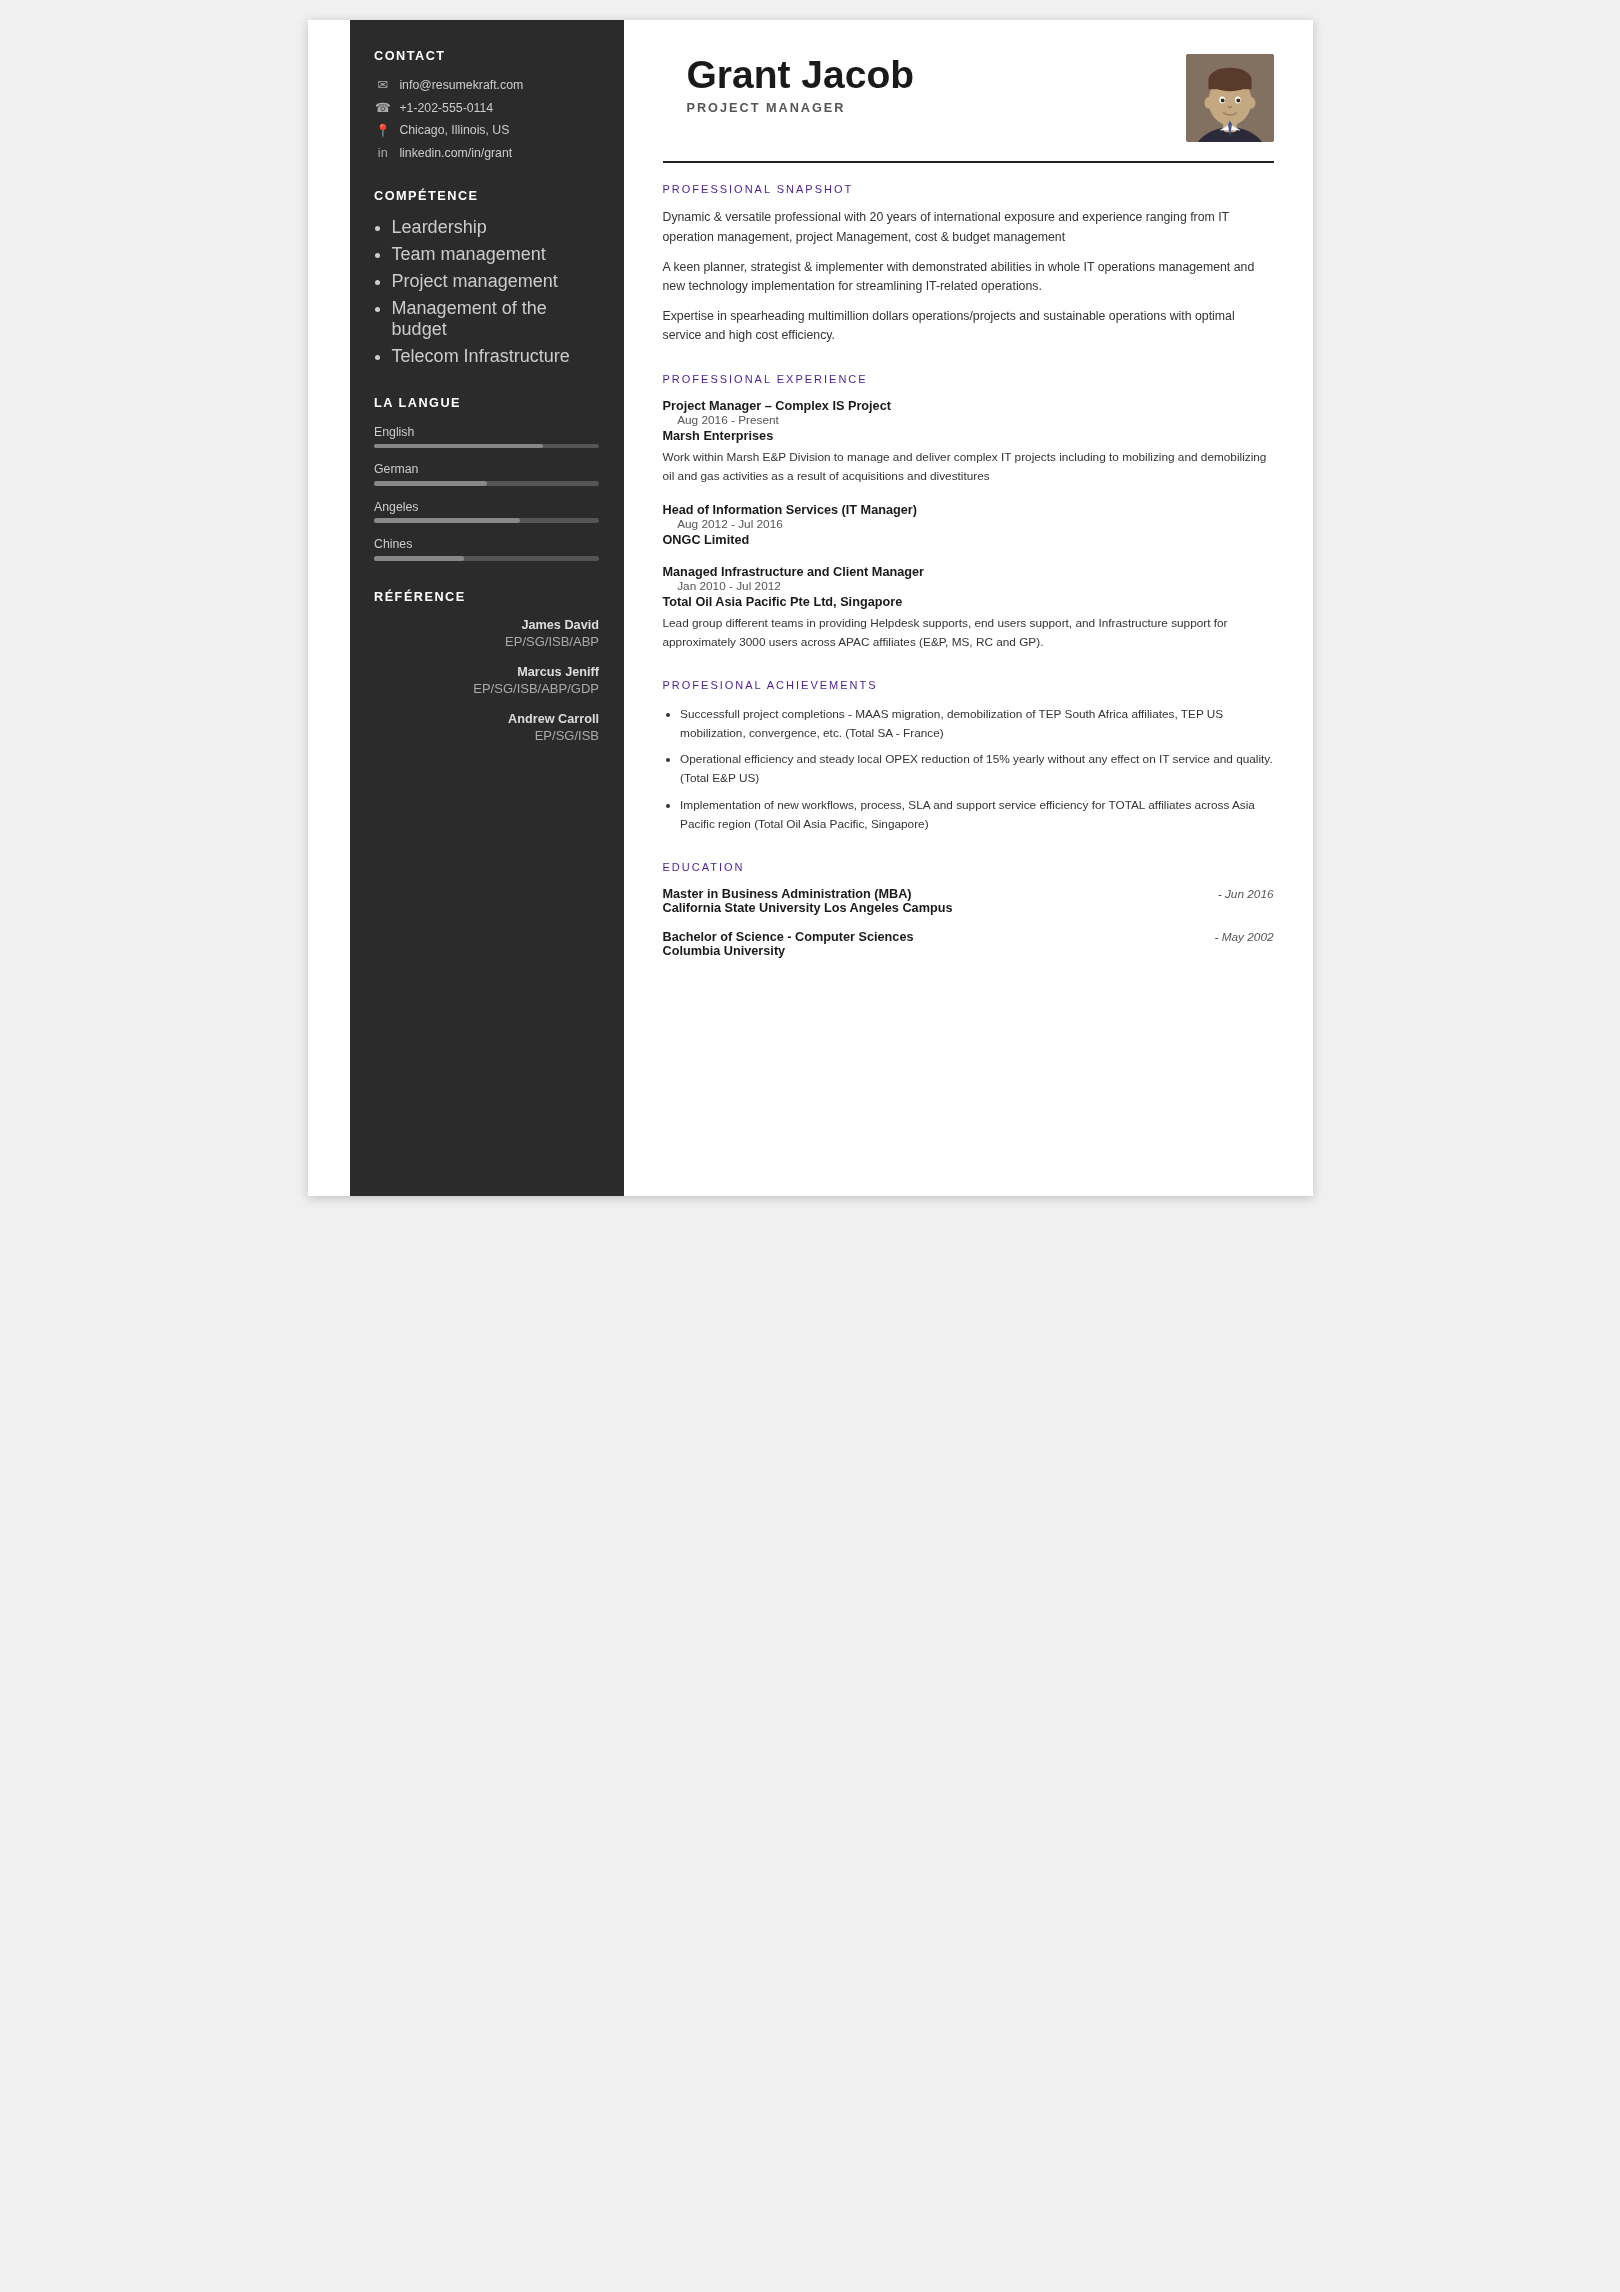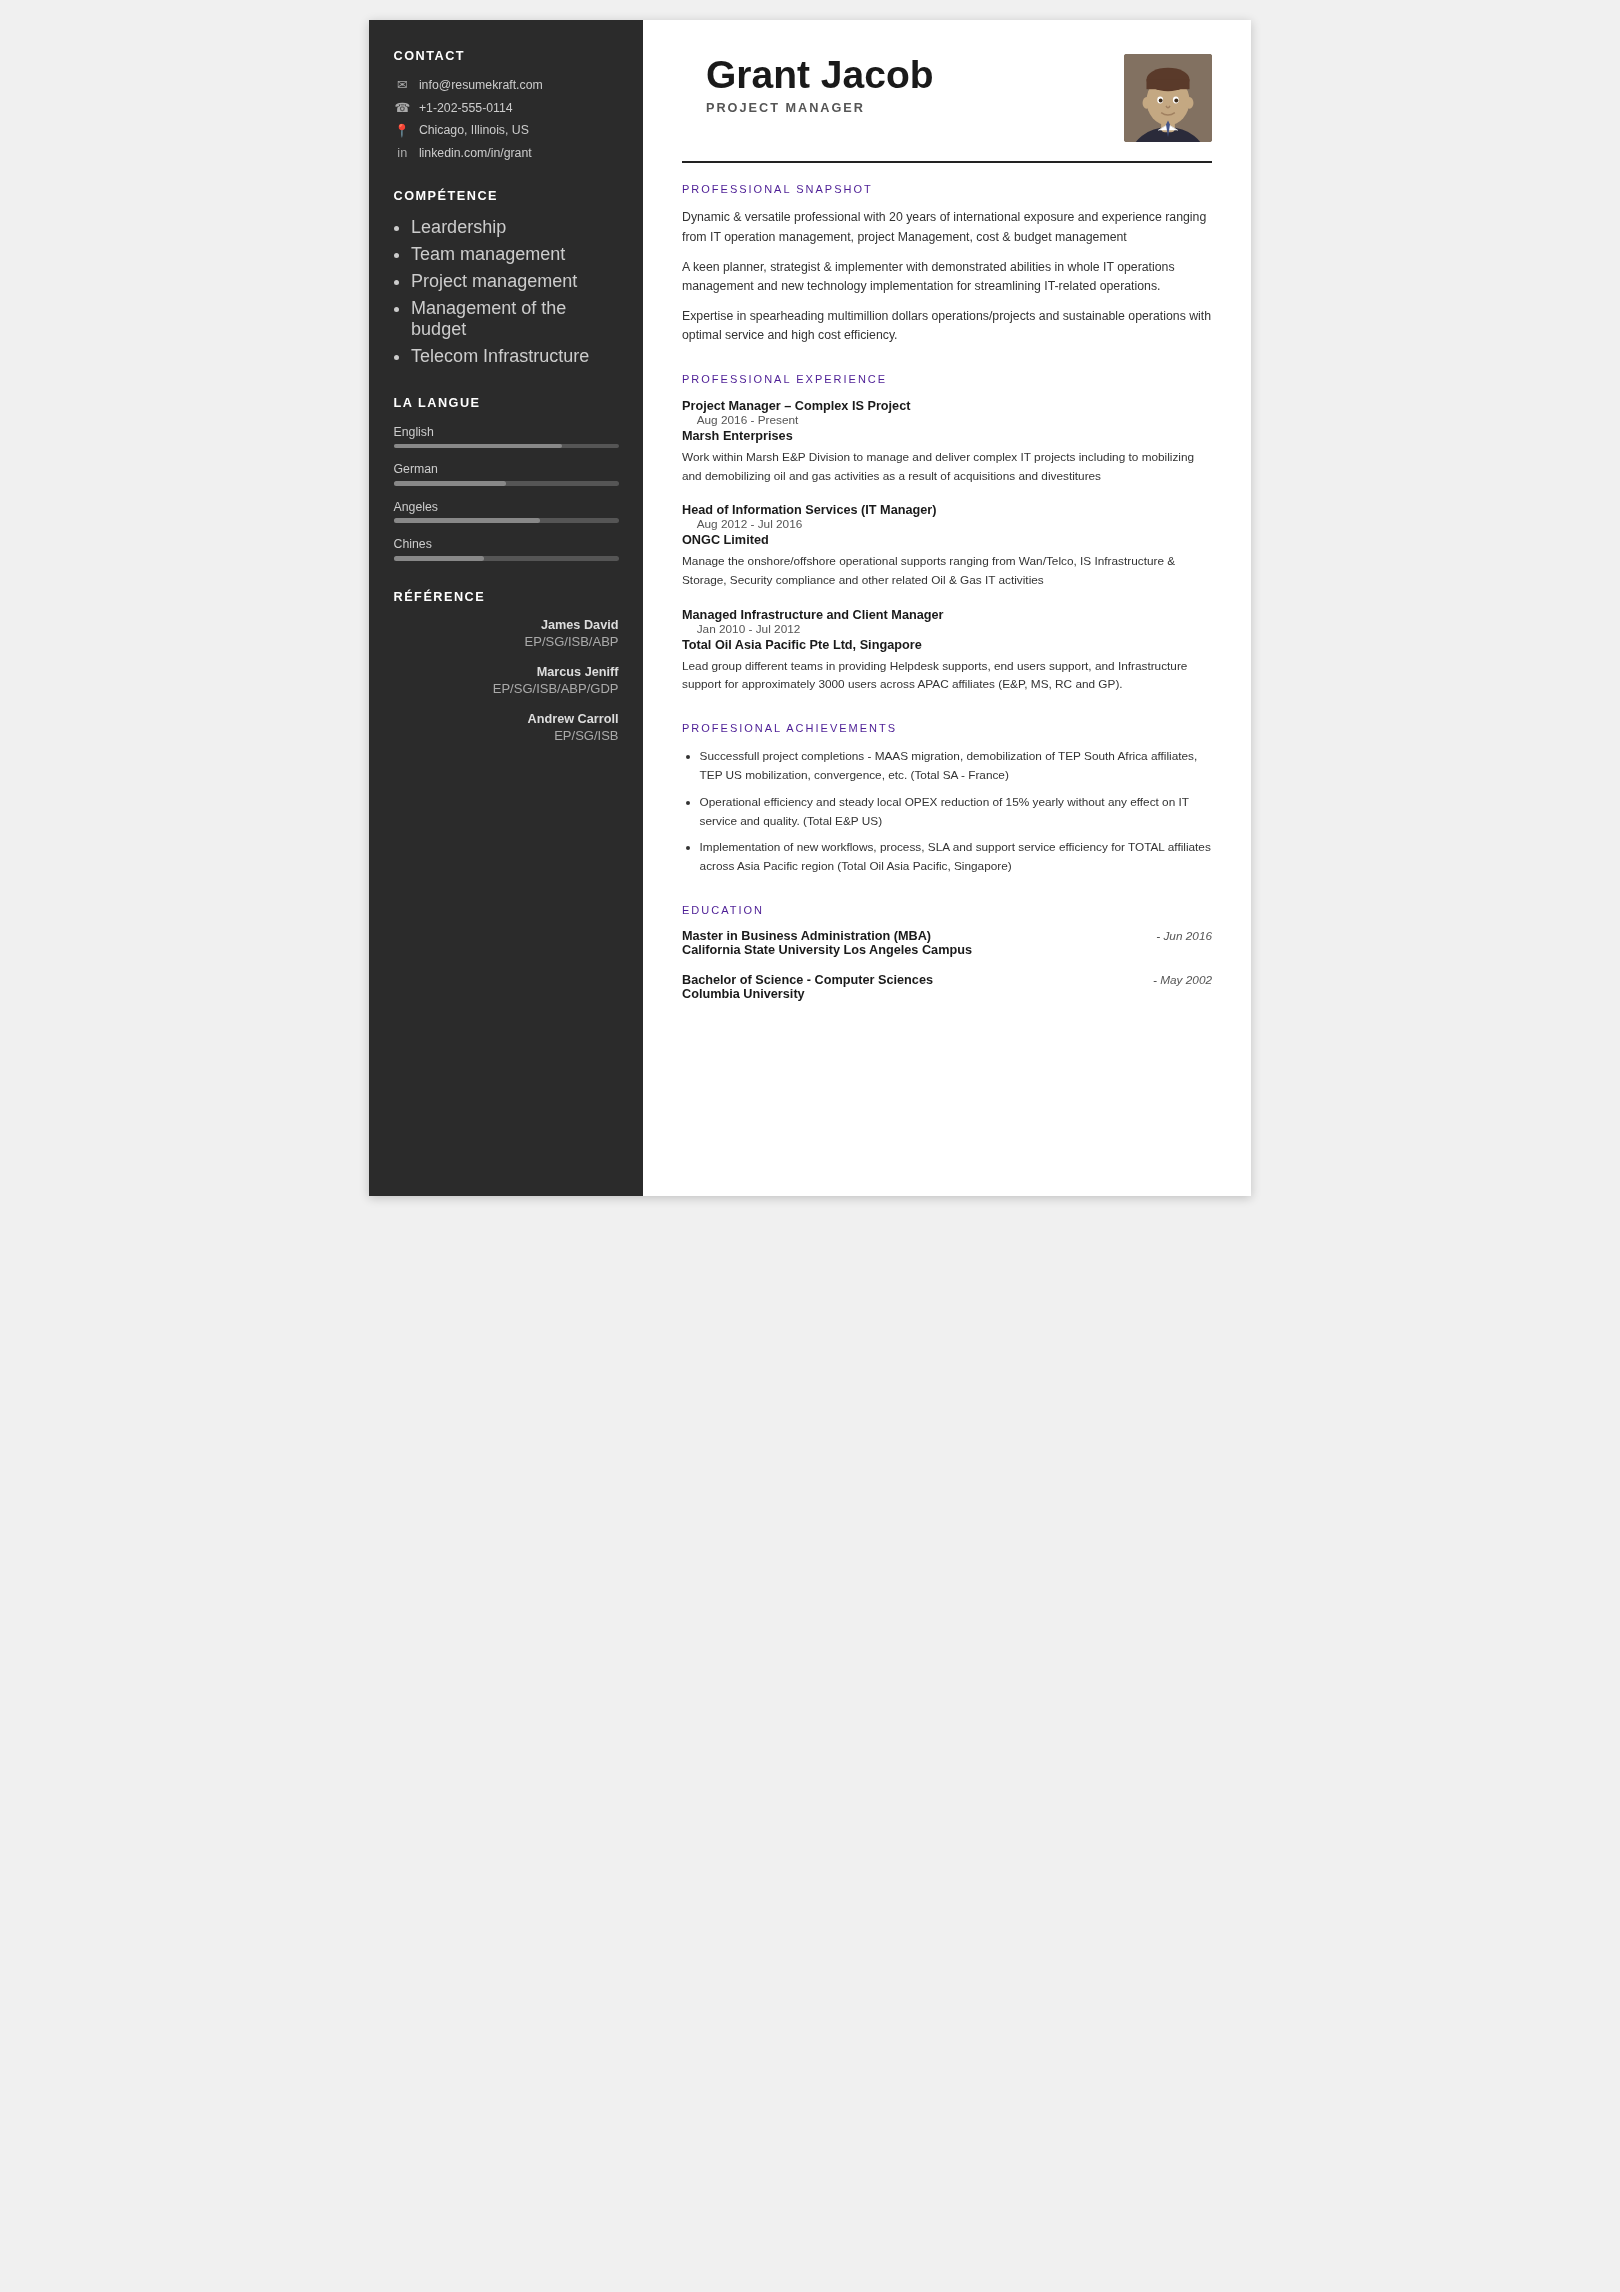--- a/index.html
+++ b/index.html
@@ -4,25 +4,26 @@
   <style>
     * { margin: 0; padding: 0; box-sizing: border-box; }
     body {
       font-family: 'Arial', sans-serif;
       background: #f0f0f0;
       display: flex;
       justify-content: center;
       padding: 19.6px;
     }
     .resume {
-      width: 882px;
+      width: 1005px;
       background: #fff;
       display: flex;
       min-height: 1176px;
       box-shadow: 0 2px 9.8px rgba(0,0,0,0.2);
+      padding-left: 42px;
     }
     
     .sidebar {
       width: 274px;
       min-width: 274px;
       background: #2b2b2b;
       color: #ccc;
       padding: 29px 24.5px;
     }
     .sidebar-section {
@@ -392,21 +393,20 @@
       </div>
       <div class="exp-company">Marsh Enterprises</div>
       <div class="exp-desc">Work within Marsh E&amp;P Division to manage and deliver complex IT projects including  to mobilizing and demobilizing oil and gas activities as a result of acquisitions and divestitures</div>
     </div>
           <div class="exp-item">
       <div class="exp-header">
         <span class="exp-role">Head of Information Services (IT Manager)</span>
         <span class="exp-date">Aug 2012 - Jul 2016</span>
       </div>
       <div class="exp-company">ONGC Limited</div>
-      <div class="exp-desc">Manage the onshore/offshore operational supports ranging from Wan/Telco, IS Infrastructure &amp; Storage, Security compliance and other related Oil &amp; Gas IT activities</div>
     </div>
           <div class="exp-item">
       <div class="exp-header">
         <span class="exp-role">Managed Infrastructure and Client Manager</span>
         <span class="exp-date">Jan 2010 - Jul 2012</span>
       </div>
       <div class="exp-company">Total Oil Asia Pacific Pte Ltd, Singapore</div>
       <div class="exp-desc">Lead group different teams in providing Helpdesk supports, end users support, and Infrastructure support for approximately 3000 users across APAC affiliates (E&amp;P, MS, RC and GP).</div>
     </div>
         </div>

